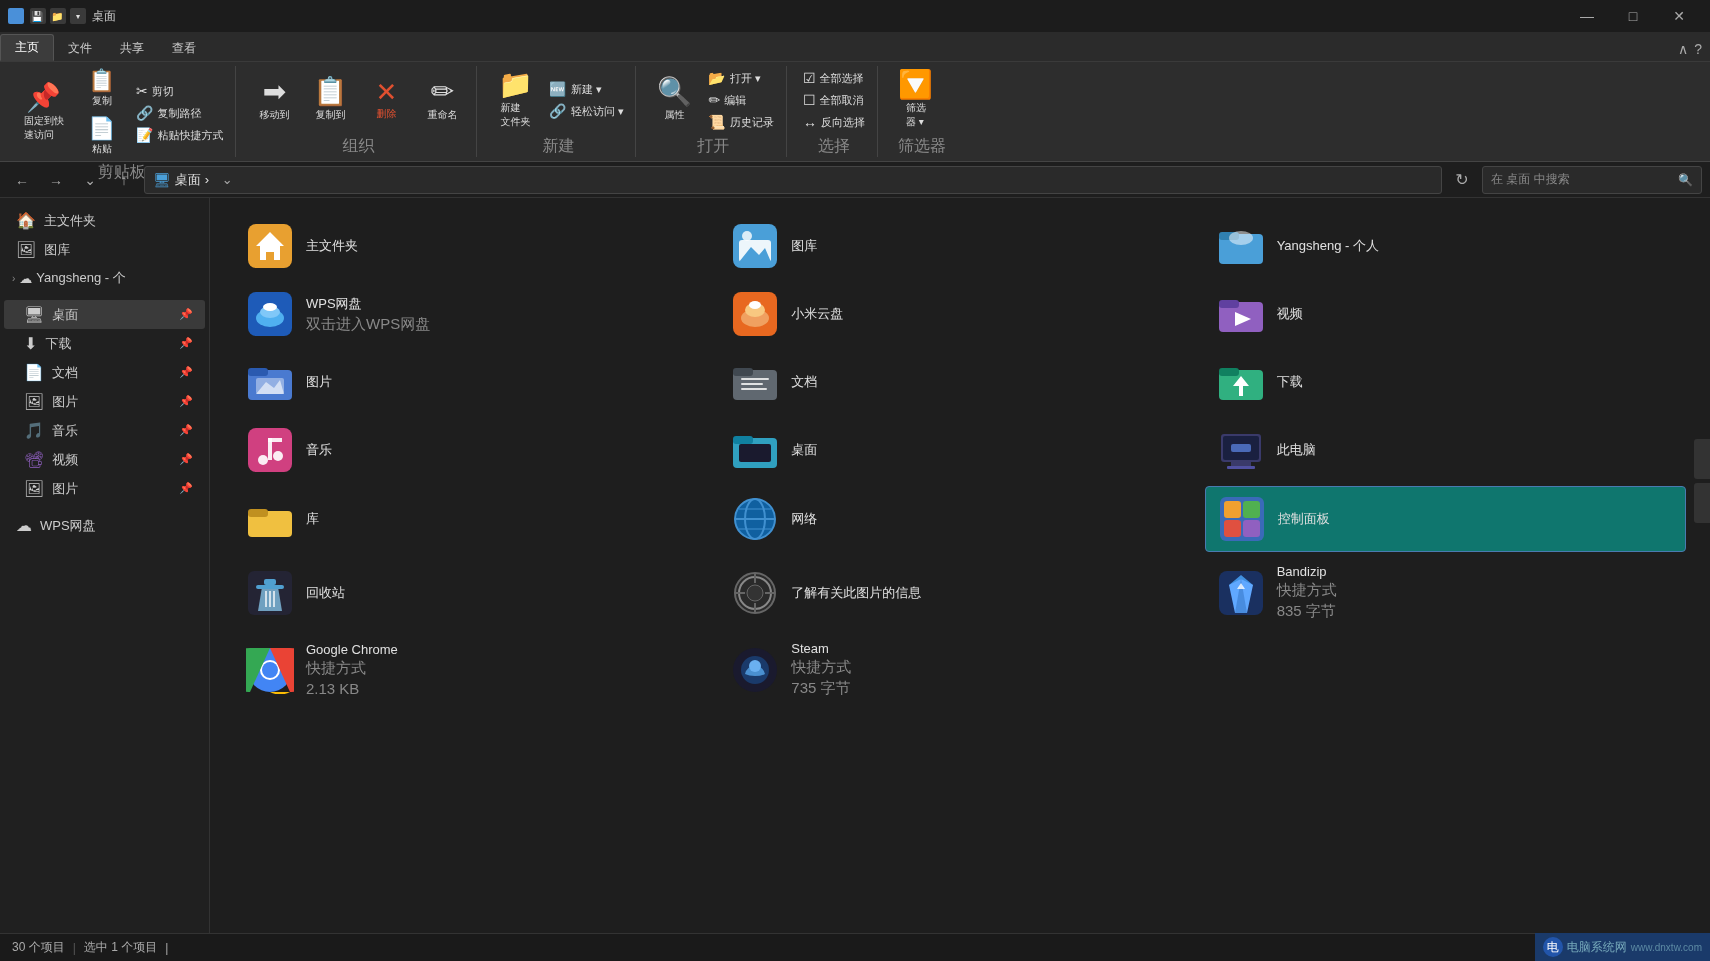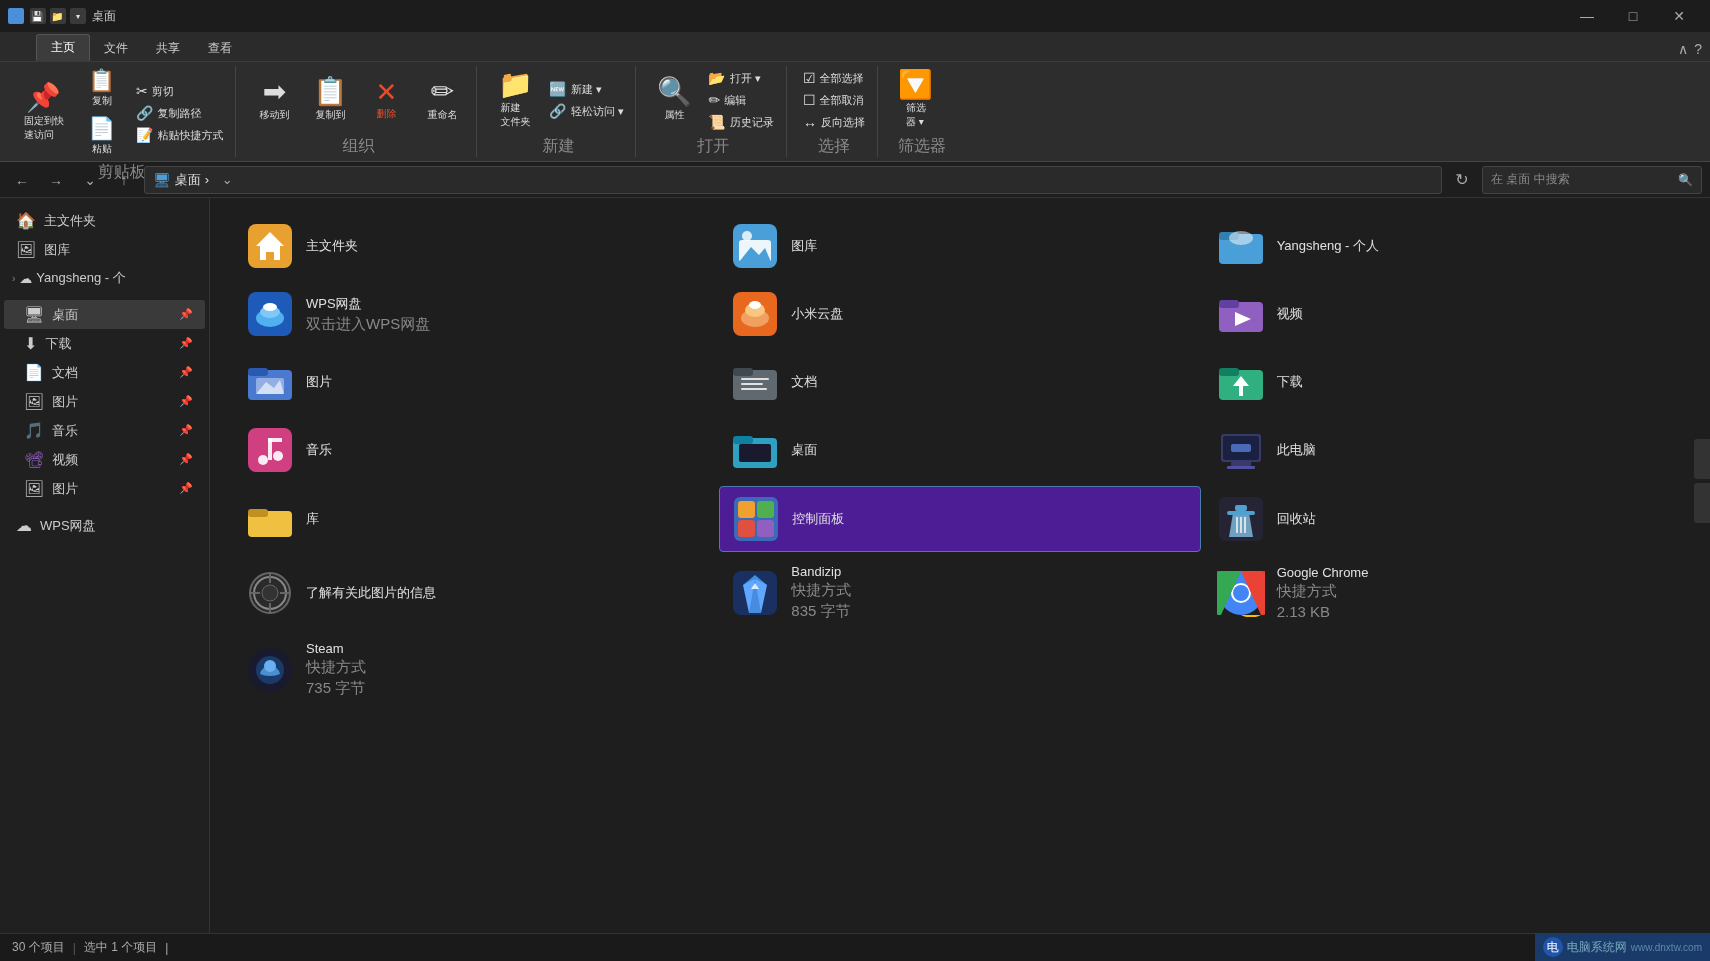--- a/index.html
+++ b/index.html
@@ -72,21 +72,20 @@
       cursor: pointer;
       color: #ccc;
       border-radius: 3px 3px 0 0;
       background: transparent;
     }
     .ribbon-tab.active {
       background: #3c3c3c;
       color: #fff;
       border: 1px solid #555;
       border-bottom: 1px solid #3c3c3c;
-      margin-left: 36px;
     }
     .ribbon-tab-right {
       margin-left: auto;
       display: flex; align-items: center; gap: 6px;
       padding-right: 8px;
       padding-bottom: 4px;
     }
     .ribbon-tab-right span {
       font-size: 14px;
       color: #aaa;
@@ -269,21 +268,21 @@
     }
     .file-item {
       display: flex;
       align-items: center;
       gap: 12px;
       padding: 8px 12px;
       border-radius: 4px;
       cursor: pointer;
       min-height: 60px;
     }
-    .file-item.selected { background: #4c1d95; border: 1px solid #4a7ab0; }
+    .file-item.selected { background: #0f766e; border: 1px solid #4a7ab0; }
     .file-icon {
       width: 48px; height: 48px;
       flex-shrink: 0;
       display: flex; align-items: center; justify-content: center;
       font-size: 40px;
     }
     .file-info {
       display: flex; flex-direction: column;
       gap: 2px;
     }
@@ -756,20 +755,34 @@
           <svg width="48" height="48" viewBox="0 0 48 48">
             <rect x="2" y="16" width="44" height="26" rx="4" fill="#f0c040"></rect>
             <rect x="2" y="14" width="20" height="8" rx="3" fill="#c09020"></rect>
           </svg>
         </div>
         <div class="file-info">
           <span class="file-name">库</span>
         </div>
       </div>
 
+      <div class="file-item">
+        <div class="file-icon">
+          <svg width="48" height="48" viewBox="0 0 48 48">
+            <circle cx="24" cy="24" r="20" fill="#1060a0" stroke="#4090d0" stroke-width="2"></circle>
+            <ellipse cx="24" cy="24" rx="10" ry="20" fill="none" stroke="#4090d0" stroke-width="2"></ellipse>
+            <line x1="4" y1="24" x2="44" y2="24" stroke="#4090d0" stroke-width="2"></line>
+            <line x1="8" y1="14" x2="40" y2="14" stroke="#4090d0" stroke-width="1"></line>
+            <line x1="8" y1="34" x2="40" y2="34" stroke="#4090d0" stroke-width="1"></line>
+          </svg>
+        </div>
+        <div class="file-info">
+          <span class="file-name">网络</span>
+        </div>
+      </div>
 
       <div class="file-item selected">
         <div class="file-icon">
           <svg width="48" height="48" viewBox="0 0 48 48">
             <rect x="2" y="2" width="44" height="44" rx="6" fill="#3a6ab8"></rect>
             <rect x="6" y="6" width="17" height="17" rx="3" fill="#f0a030"></rect>
             <rect x="25" y="6" width="17" height="17" rx="3" fill="#50b050"></rect>
             <rect x="6" y="25" width="17" height="17" rx="3" fill="#e05040"></rect>
             <rect x="25" y="25" width="17" height="17" rx="3" fill="#9060c0"></rect>
           </svg>

